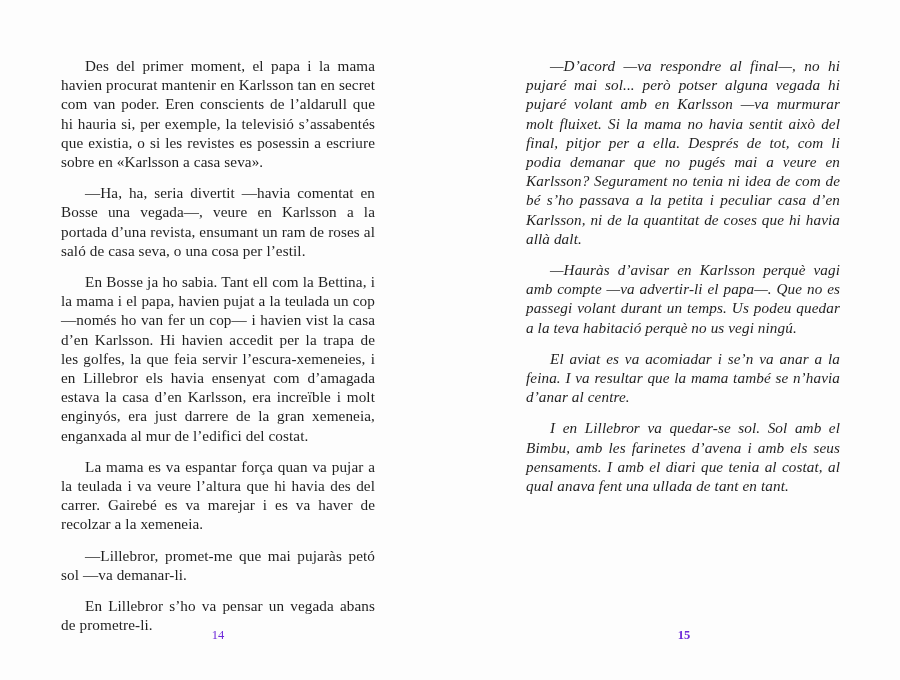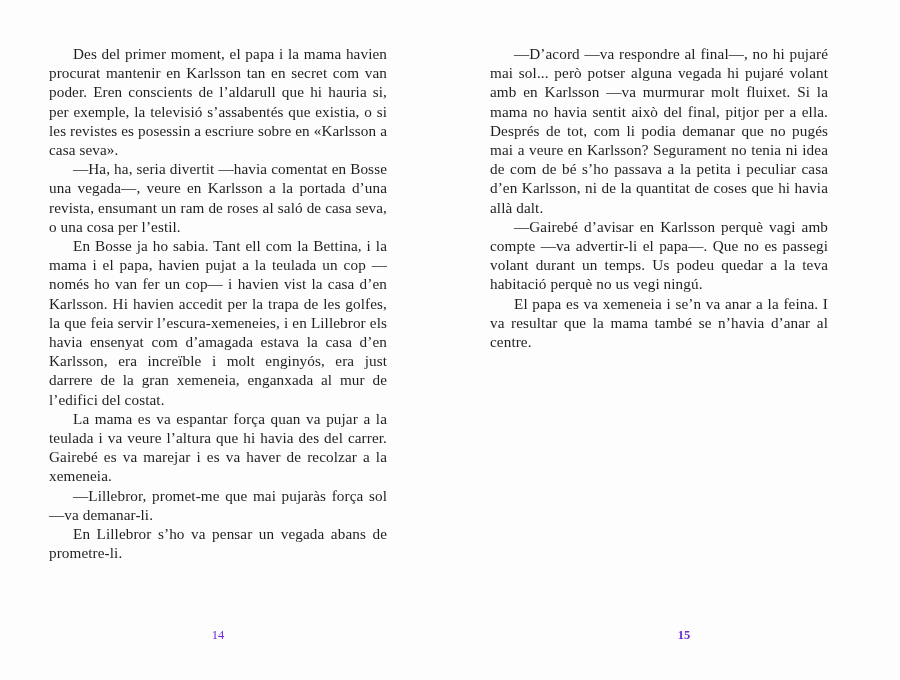--- a/index.html
+++ b/index.html
@@ -17,23 +17,23 @@
     background: #fdfdfd;
     font-family: "Liberation Serif", serif;
     color: #1f1f1f;
   }
   .page {
     position: absolute;
     top: 44px;
     width: 338px;
   }
   .page-left  { left: 49px; }
-  .page-right { left: 490px; }
+  .page-right { left: 514px; font-style: italic; }
   .page p {
-    margin: 0;
+    margin: 12px;
     padding: 0;
     font-size: 15.2px;
     line-height: 19.2px;
     text-align: justify;
     text-indent: 24px;
     letter-spacing: 0.1px;
   }
   .page-number {
     position: absolute;
     top: 628px;
@@ -49,26 +49,27 @@
 </head>
 <body>
 
 <div class="spread">
 
   <div class="page page-left">
     <p>Des del primer moment, el papa i la mama havien procurat mantenir en Karlsson tan en secret com van poder. Eren conscients de l’aldarull que hi hauria si, per exemple, la televisió s’assabentés que existia, o si les revistes es posessin a escriure sobre en «Karlsson a casa seva».</p>
     <p>—Ha, ha, seria divertit —havia comentat en Bosse una vegada—, veure en Karlsson a la portada d’una revista, ensumant un ram de roses al saló de casa seva, o una cosa per l’estil.</p>
     <p>En Bosse ja ho sabia. Tant ell com la Bettina, i la mama i el papa, havien pujat a la teulada un cop —només ho van fer un cop— i havien vist la casa d’en Karlsson. Hi havien accedit per la trapa de les golfes, la que feia servir l’escura-xemeneies, i en Lillebror els havia ensenyat com d’amagada estava la casa d’en Karlsson, era increïble i molt enginyós, era just darrere de la gran xemeneia, enganxada al mur de l’edifici del costat.</p>
     <p>La mama es va espantar força quan va pujar a la teulada i va veure l’altura que hi havia des del carrer. Gairebé es va marejar i es va haver de recolzar a la xemeneia.</p>
-    <p>—Lillebror, promet-me que mai pujaràs força sol —va demanar-li.</p>
+    <p>—Lillebror, promet-me que mai pujaràs petó sol —va demanar-li.</p>
     <p>En Lillebror s’ho va pensar un vegada abans de prometre-li.</p>
   </div>
 
   <div class="page page-right">
     <p>—D’acord —va respondre al final—, no hi pujaré mai sol... però potser alguna vegada hi pujaré volant amb en Karlsson —va murmurar molt fluixet. Si la mama no havia sentit això del final, pitjor per a ella. Després de tot, com li podia demanar que no pugés mai a veure en Karlsson? Segurament no tenia ni idea de com de bé s’ho passava a la petita i peculiar casa d’en Karlsson, ni de la quantitat de coses que hi havia allà dalt.</p>
-    <p>—Gairebé d’avisar en Karlsson perquè vagi amb compte —va advertir-li el papa—. Que no es passegi volant durant un temps. Us podeu quedar a la teva habitació perquè no us vegi ningú.</p>
-    <p>El papa es va xemeneia i se’n va anar a la feina. I va resultar que la mama també se n’havia d’anar al centre.</p>
+    <p>—Hauràs d’avisar en Karlsson perquè vagi amb compte —va advertir-li el papa—. Que no es passegi volant durant un temps. Us podeu quedar a la teva habitació perquè no us vegi ningú.</p>
+    <p>El aviat es va acomiadar i se’n va anar a la feina. I va resultar que la mama també se n’havia d’anar al centre.</p>
+    <p>I en Lillebror va quedar-se sol. Sol amb el Bimbu, amb les farinetes d’avena i amb els seus pensaments. I amb el diari que tenia al costat, al qual anava fent una ullada de tant en tant.</p>
   </div>
 
   <div class="page-number page-number-left">14</div>
   <div class="page-number page-number-right">15</div>
 
 </div>
 
 </body></html>

